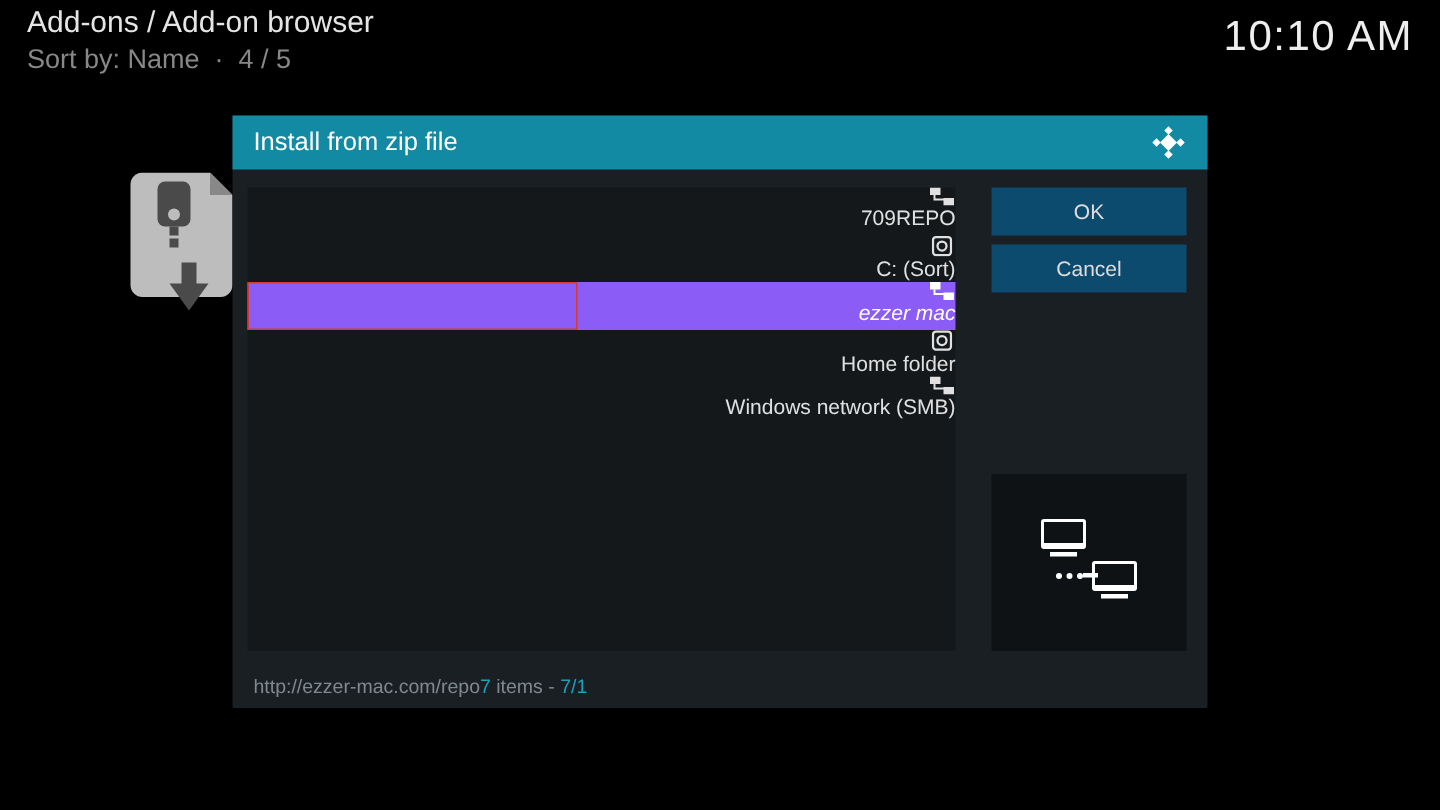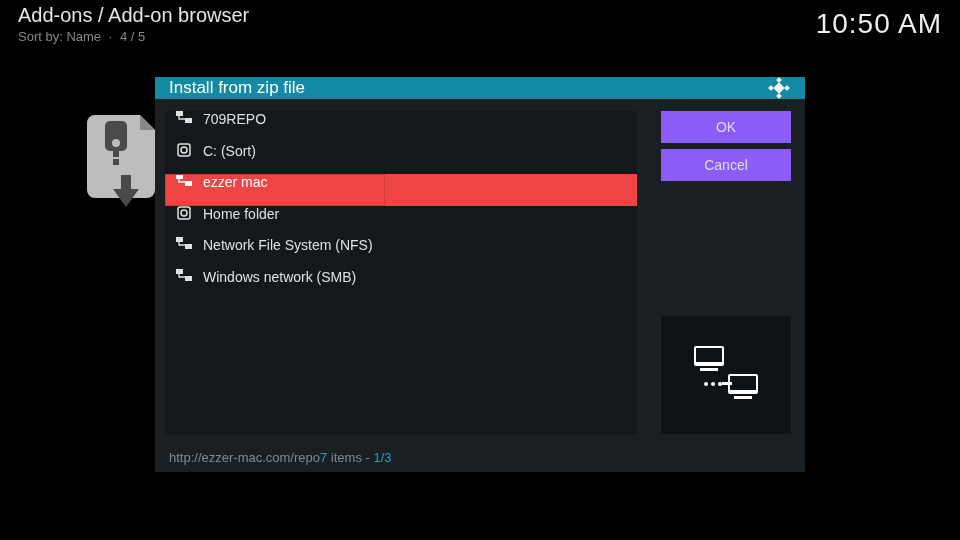--- a/index.html
+++ b/index.html
@@ -1,53 +1,53 @@
 <!DOCTYPE html>
 <html><head>
 <meta charset="utf-8">
 <style>
   * { margin: 0; padding: 0; box-sizing: border-box; font-family: Arial, sans-serif; }
   html, body { width: 960px; height: 540px; overflow: hidden; }
   body { background: #000; position: relative; }
 
   .header { position: absolute; top: 4px; left: 18px; }
   .breadcrumb { color: #e5e5e5; font-size: 20px; font-weight: 300; }
-  .sortby { color: #888; font-size: 13px; margin-top: 2px; }
+  .sortby { color: #888; font-size: 18px; margin-top: 2px; }
   .clock { position: absolute; top: 8px; right: 18px; color: #eee; font-size: 28px; font-weight: 300; letter-spacing: 1px; }
 
   .bg-icon { position: absolute; left: 85px; top: 115px; width: 80px; height: 98px; }
 
   .dialog {
     position: absolute; left: 155px; top: 77px; width: 650px; height: 395px;
     background: #1a1f23; border-radius: 1px;
     display: flex; flex-direction: column;
   }
   .dialog-title {
-    height: 22px; background: #138aa3; color: #fff; font-size: 17px;
+    height: 36px; background: #138aa3; color: #fff; font-size: 17px;
     display: flex; align-items: center; padding: 0 14px; justify-content: space-between;
   }
   .dialog-title .logo { display: flex; align-items: center; }
 
   .dialog-body { flex: 1; display: flex; padding: 12px 14px 8px 10px; gap: 24px; }
 
   .file-list { flex: 1; background: #14181b; display: flex; flex-direction: column; }
   .list-row {
-    height: 31.5px; display: flex; align-items: flex-start; color: #e0e0e0;
-    font-size: 14px; padding-left: 10px; gap: 10px;
+    height: 31.5px; display: flex; align-items: flex-end; color: #e0e0e0;
+    font-size: 14px; padding-left: 10px;  flex-direction: column;
   }
-  .list-row.selected { background: #ef4444; color: #fff; position: relative; }
+  .list-row.selected { background: #8b5cf6; color: #fff; position: relative; font-style: italic; }
   .list-row.selected .hl {
     position: absolute; left: 0; top: 0; bottom: 0; width: 220px;
     border: 1.5px solid #d43a2f;
   }
   .row-icon { width: 18px; display: flex; justify-content: center; }
 
   .side { width: 130px; display: flex; flex-direction: column; align-items: stretch; }
   .btn {
-    height: 32px; background: #8b5cf6; color: #ddd; font-size: 14px;
+    height: 32px; background: #0c4a6e; color: #ddd; font-size: 14px;
     display: flex; align-items: center; justify-content: center; margin-bottom: 6px;
   }
   .preview {
     margin-top: auto; height: 118px; background: #0f1214;
     display: flex; align-items: center; justify-content: center;
   }
 
   .dialog-footer {
     height: 30px; display: flex; align-items: center; justify-content: flex-start;
     padding: 0 14px; color: #7e8a90; font-size: 13px;
@@ -57,21 +57,21 @@
 </head>
 <body>
 
 <div class="header">
   <div class="breadcrumb">Add-ons / Add-on browser</div>
   <div class="sortby">
     <span>Sort by: Name</span> &nbsp;·&nbsp; <span>4 / 5</span>
   </div>
 </div>
 
-<div class="clock">10:50 AM</div>
+<div class="clock">10:10 AM</div>
 
 <svg class="bg-icon" viewBox="0 0 80 98">
   <path d="M10 0 h45 l15 15 v60 a8 8 0 0 1 -8 8 h-52 a8 8 0 0 1 -8 -8 v-67 a8 8 0 0 1 8 -8 z" fill="#bdbdbd"></path>
   <path d="M55 0 v15 h15 z" fill="#888"></path>
   <rect x="20" y="6" width="22" height="30" rx="5" fill="#4a4a4a"></rect>
   <circle cx="31" cy="28" r="4" fill="#bdbdbd"></circle>
   <path d="M28 36 v6 h6 v-6 z M28 44 v6 h6 v-6 z" fill="#4a4a4a"></path>
   <path d="M36 60 h10 v14 h8 l-13 18 -13 -18 h8 z" fill="#4a4a4a"></path>
 </svg>
 
@@ -139,32 +139,20 @@
         <div class="list-row">
           <span class="row-icon">
             <svg width="16" height="12" viewBox="0 0 16 12">
               <g fill="currentColor">
                 <rect x="0" y="0" width="7" height="5"></rect>
                 <rect x="9" y="7" width="7" height="5"></rect>
                 <path d="M3 5 v3 h7" stroke="currentColor" stroke-width="1.3" fill="none"></path>
               </g>
             </svg>
           </span>
-          <span>Network File System (NFS)</span>
-        </div>
-        <div class="list-row">
-          <span class="row-icon">
-            <svg width="16" height="12" viewBox="0 0 16 12">
-              <g fill="currentColor">
-                <rect x="0" y="0" width="7" height="5"></rect>
-                <rect x="9" y="7" width="7" height="5"></rect>
-                <path d="M3 5 v3 h7" stroke="currentColor" stroke-width="1.3" fill="none"></path>
-              </g>
-            </svg>
-          </span>
           <span>Windows network (SMB)</span>
         </div>
       </div>
     <div class="side">
       <div class="btn">OK</div>
       <div class="btn">Cancel</div>
       <div class="preview">
         <svg width="80" height="70" viewBox="0 0 80 70">
           <g fill="#fff">
             <rect x="8" y="6" width="30" height="20" rx="2"></rect>
@@ -179,16 +167,16 @@
               <rect x="36" y="42" width="10" height="3"></rect>
           </g>
         </svg>
       </div>
     </div>
   </div>
 
   <div class="dialog-footer">
     <span>http://ezzer-mac.com/repo</span>
     <span class="status-right">
-      <span class="accent">7</span><span> items - </span><span class="accent">1/3</span>
+      <span class="accent">7</span><span> items - </span><span class="accent">7/1</span>
     </span>
   </div>
 </div>
 
 </body></html>

